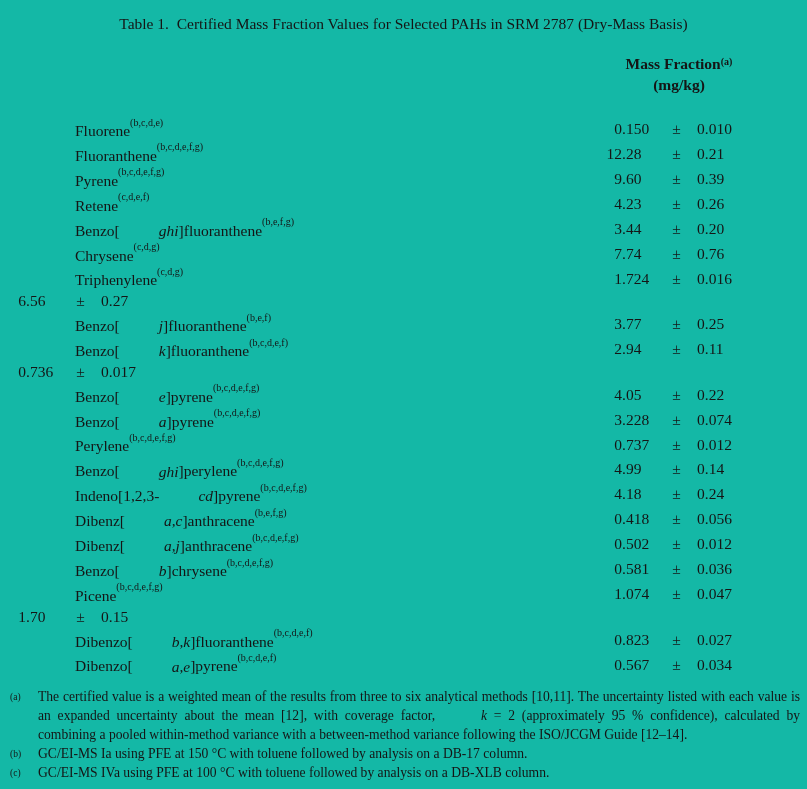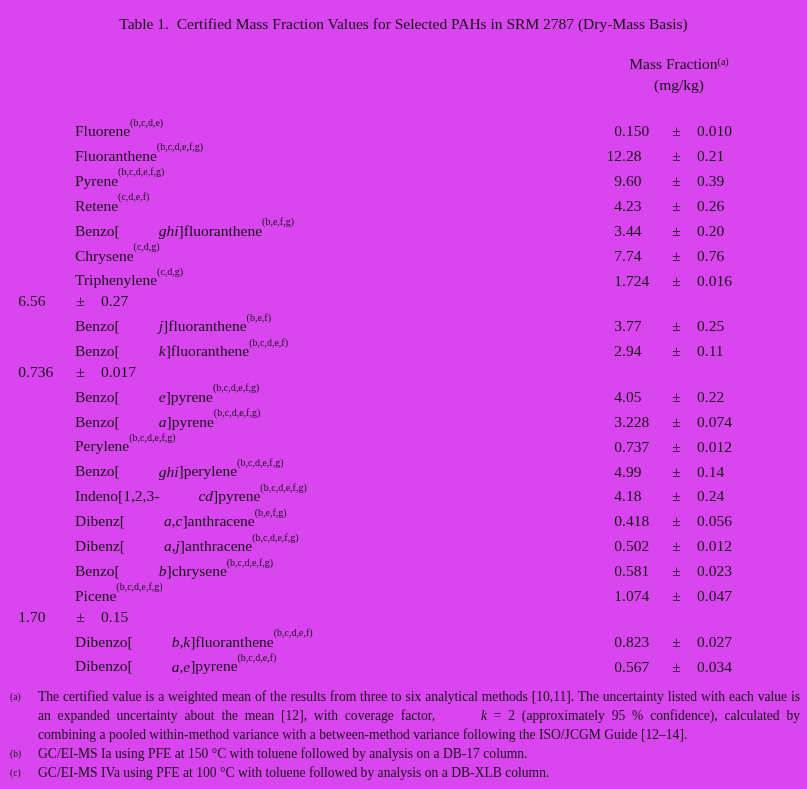--- a/index.html
+++ b/index.html
@@ -3,36 +3,36 @@
 <meta charset="utf-8">
 <style>
   * { margin: 0; padding: 0; box-sizing: border-box; }
   html, body { background: #ffffff; }
   body {
     width: 807px; height: 789px;
     font-family: "Liberation Serif", serif;
     color: #151515;
     overflow: hidden;
   }
-  .page { position: relative; width: 807px; height: 789px; background: #d946ef; overflow: hidden; }
+  .page { position: relative; width: 807px; height: 789px; background: #14b8a6; overflow: hidden; }
 
   .title {
     margin-top: 13px;
     text-align: center;
     font-size: 15.5px;
     line-height: 21px;
     white-space: pre-wrap;
   }
 
   .mf-header { display: flex; justify-content: flex-end; padding-right: 28px; margin-top: 20px; }
-  .mf-header-inner { width: 200px; text-align: center; font-size: 15.5px; line-height: 19px; }
+  .mf-header-inner { width: 200px; text-align: center; font-size: 15.5px; line-height: 19px; font-weight: bold; }
   .hdr-sup { font-size: 10px; position: relative; top: -4px; }
 
   .tbody { margin-top: 23px; }
-  .row { display: flex; align-items: flex-end; line-height: 20.75px; font-size: 15.5px; padding-right: 62px; }
+  .row { display: flex; align-items: center; line-height: 20.75px; font-size: 15.5px; padding-right: 62px; }
   .cell-name { flex: 1; padding-left: 75px; white-space: nowrap; }
   .row-sup { font-size: 10px; position: relative; top: -4.5px; }
   .val-int { width: 26px; text-align: right; }
   .val-frac { width: 34px; text-align: left; }
   .pm { width: 41px; text-align: center; }
   .unc { width: 48px; text-align: left; }
 
   .footnotes { margin: 10px 7px 0 8px; font-size: 13.6px; line-height: 19px; }
   .footnote { position: relative; padding-left: 30px; text-align: justify; }
   .fn-marker { position: absolute; left: 2px; top: 1px; font-size: 9.5px; }
@@ -175,21 +175,21 @@
         <span class="val-int">0</span>
         <span class="val-frac">.502</span>
         <span class="pm">±</span>
         <span class="unc">0.012</span>
       </div>
       <div class="row">
         <span class="cell-name">Benzo[<i>b</i>]chrysene<sup class="row-sup">(b,c,d,e,f,g)</sup></span>
         <span class="val-int">0</span>
         <span class="val-frac">.581</span>
         <span class="pm">±</span>
-        <span class="unc">0.023</span>
+        <span class="unc">0.036</span>
       </div>
       <div class="row">
         <span class="cell-name">Picene<sup class="row-sup">(b,c,d,e,f,g)</sup></span>
         <span class="val-int">1</span>
         <span class="val-frac">.074</span>
         <span class="pm">±</span>
         <span class="unc">0.047</span>
       </div>
       <div class="row">
         <span class="val-int">1</span>

